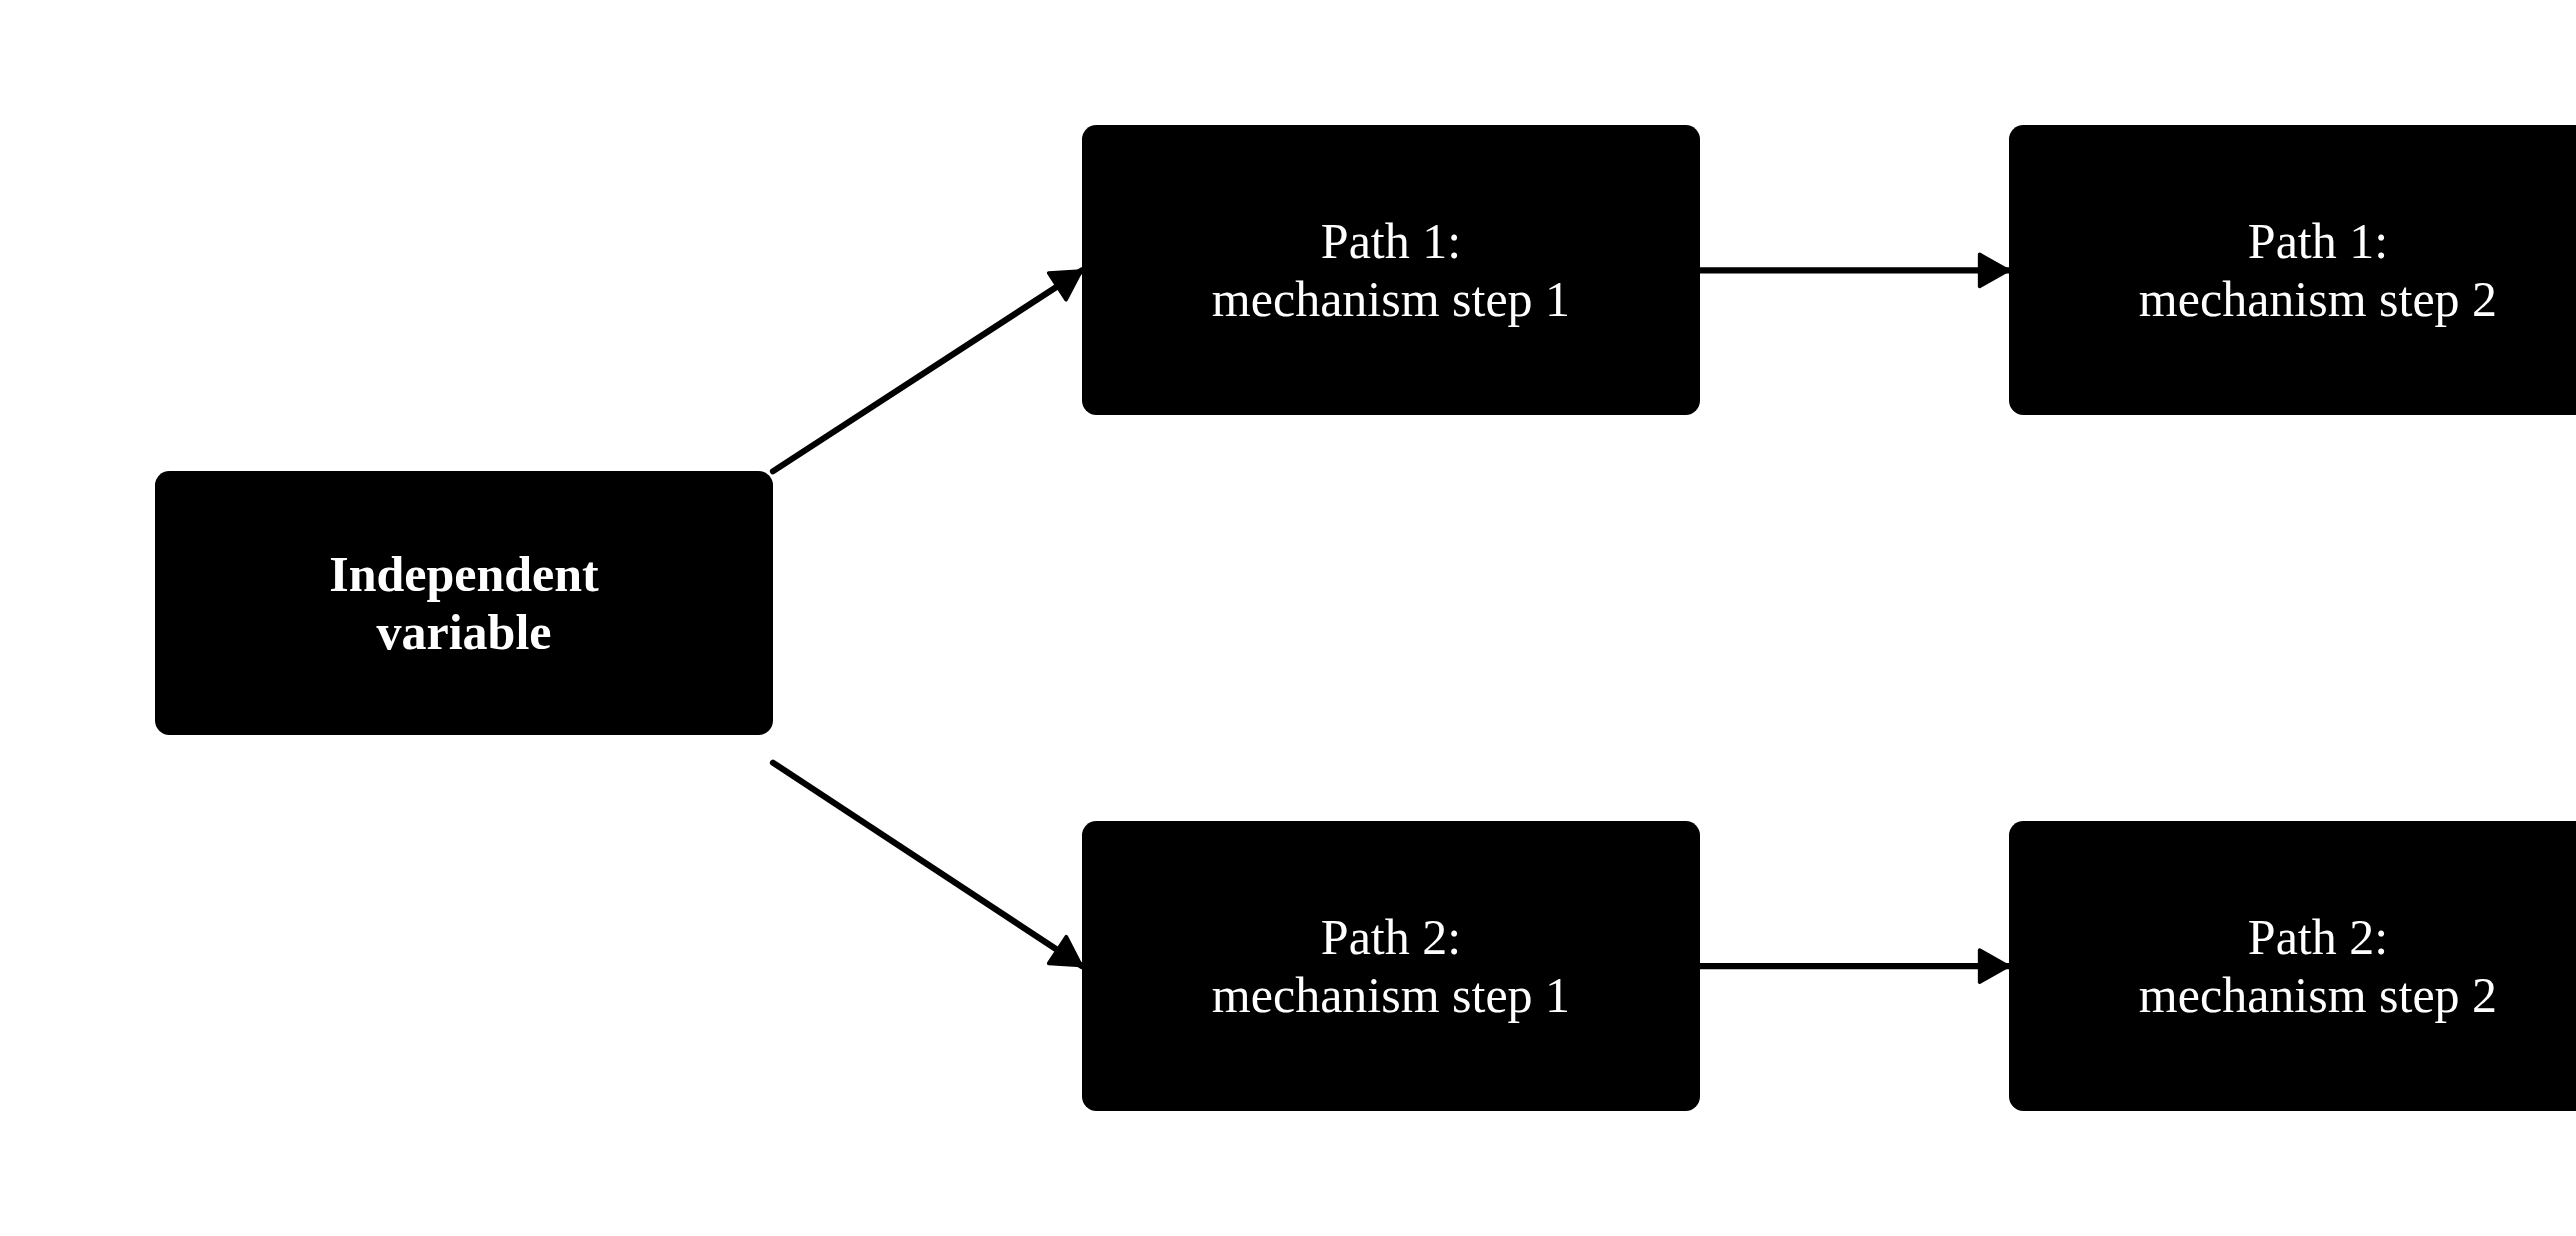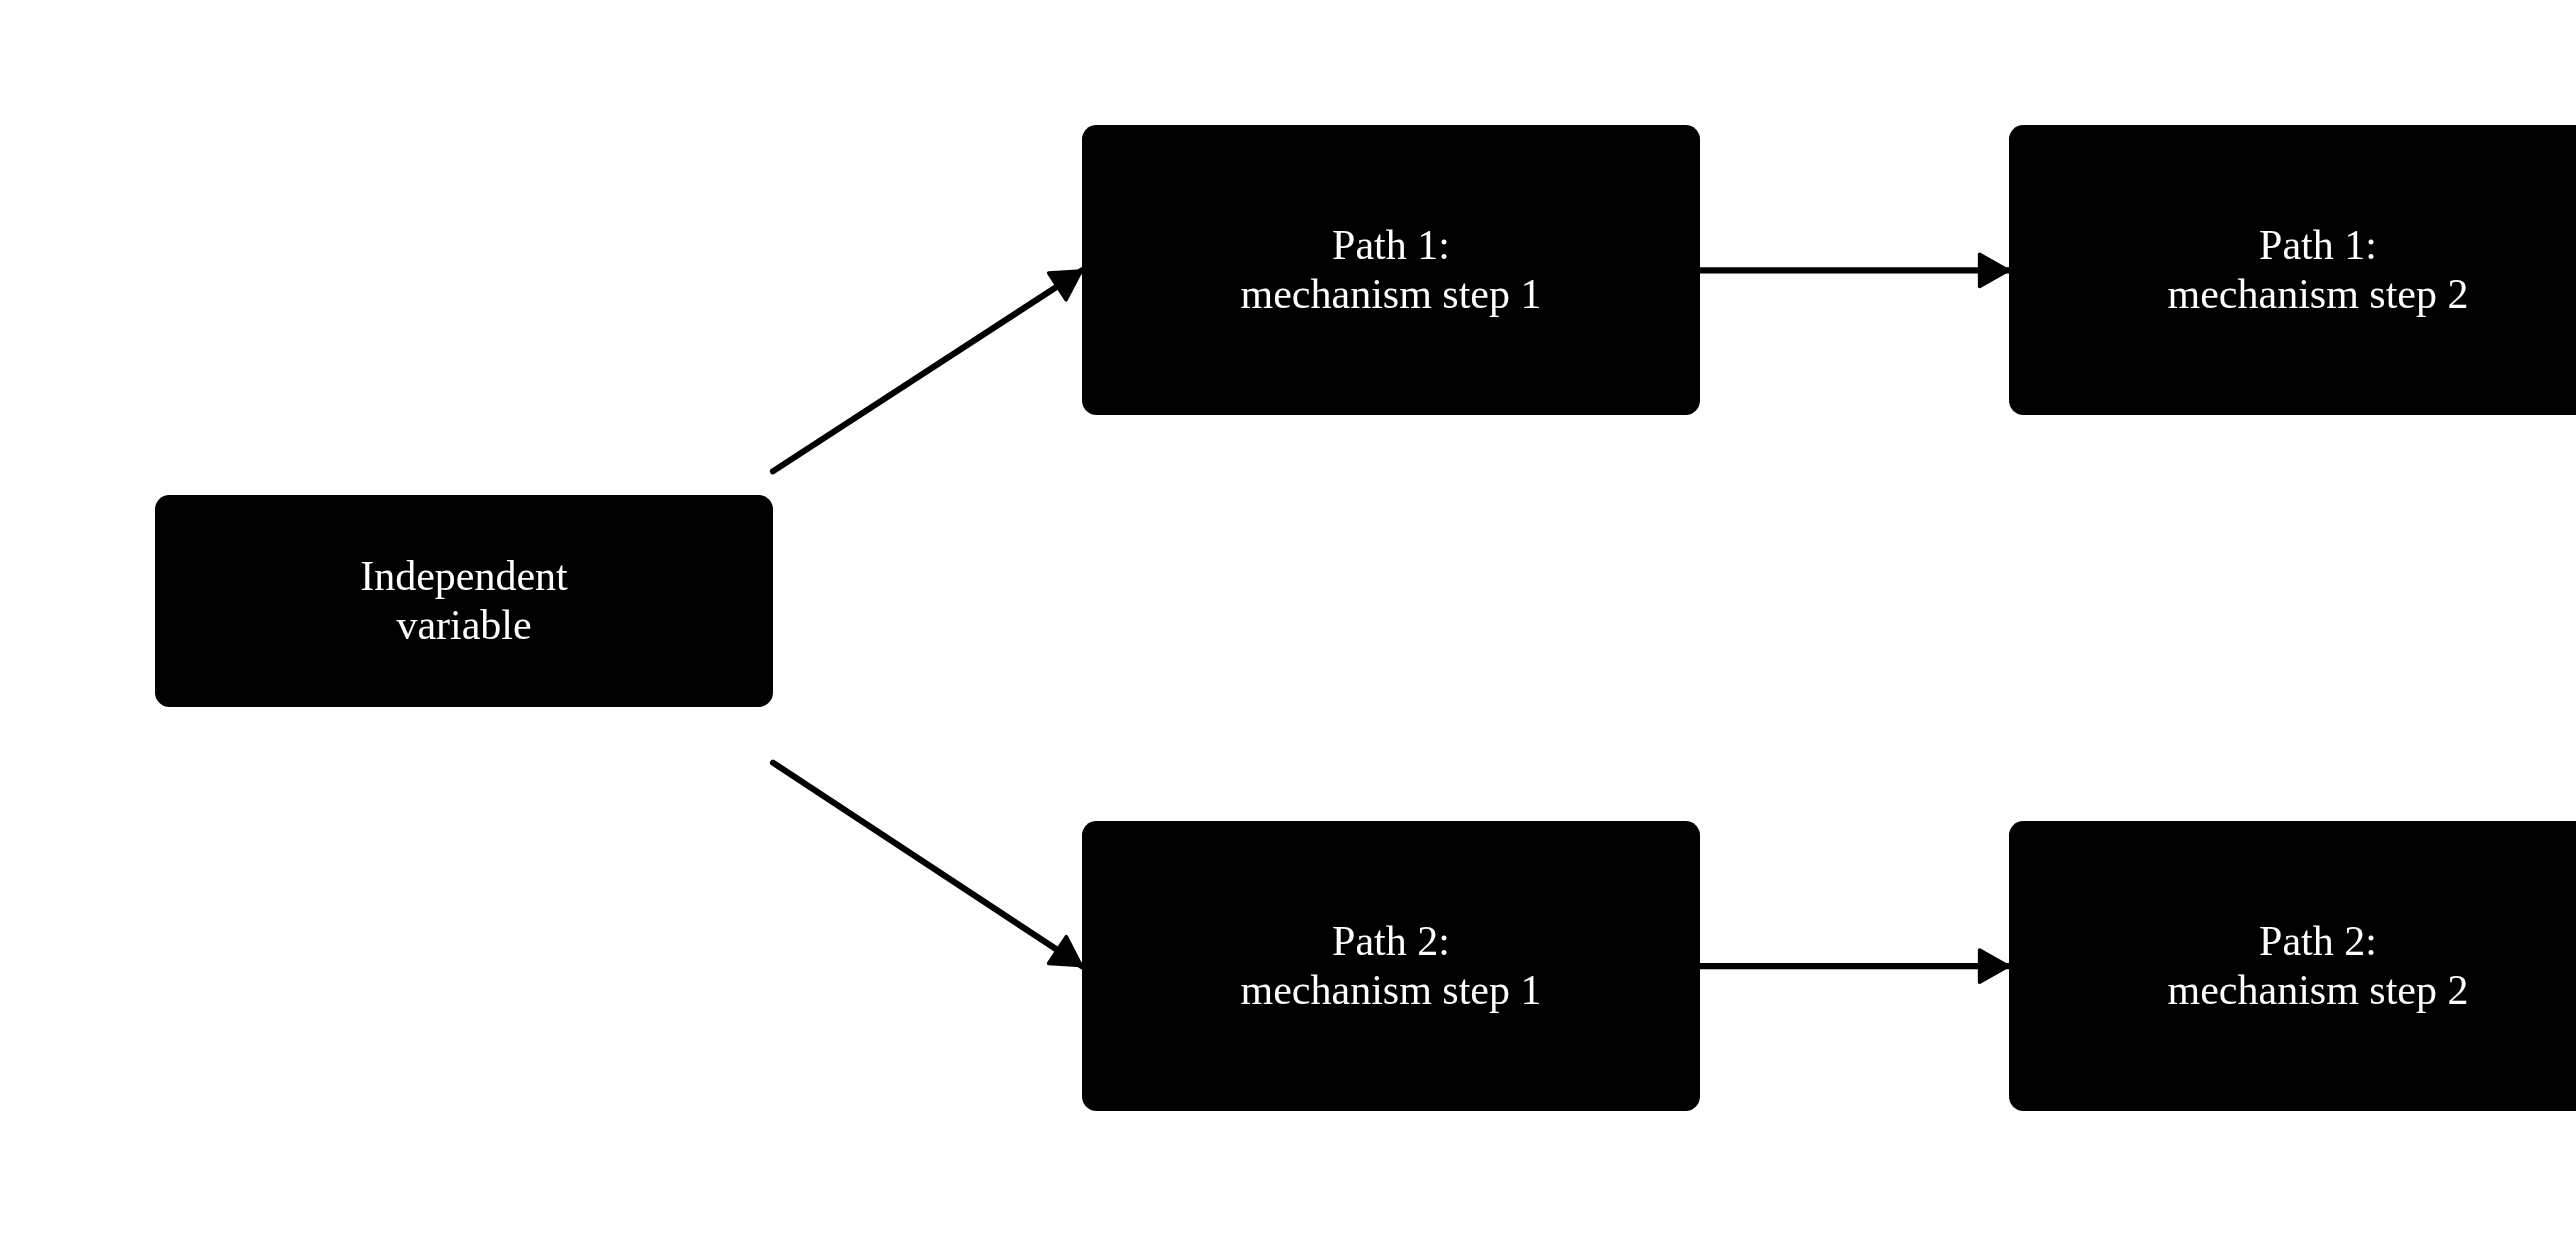--- a/index.html
+++ b/index.html
@@ -32,26 +32,26 @@
   }
   .node {
     position: absolute;
     background: var(--node-fill, #000000);
     color: var(--node-text, #ffffff);
     border-radius: 14.4px;
     display: flex;
     align-items: center;
     justify-content: center;
     text-align: center;
-    font-size: 42px;
+    font-size: 50px;
     line-height: 1.16;
     white-space: pre-line;
   }
   
-  .node-iv   { left: 155px;  top: 495px;  width: 618px; height: 212px; }
+  .node-iv   { left: 155px;  top: 471px;  width: 618px; height: 264px; font-weight: bold; }
   .node-p1s1 { left: 1082px; top: 125px;  width: 618px; height: 290px; }
   .node-p1s2 { left: 2009px; top: 125px;  width: 618px; height: 290px; }
   .node-p2s1 { left: 1082px; top: 821px; width: 618px; height: 290px; }
   .node-p2s2 { left: 2009px; top: 821px; width: 618px; height: 290px; }
 </style>
 </head>
 <body>
 
 <div class="canvas">
 

